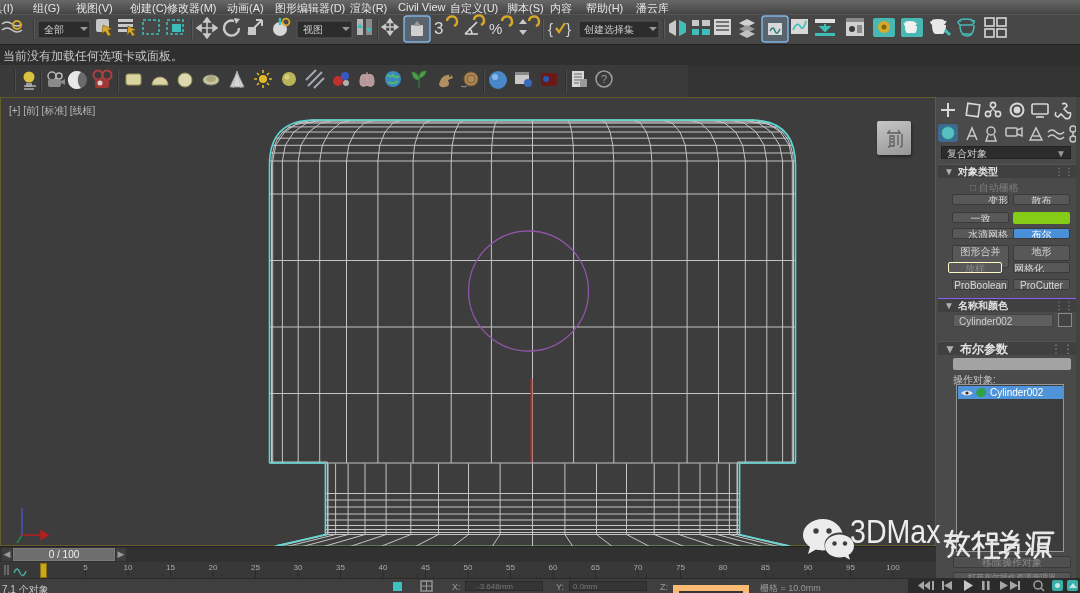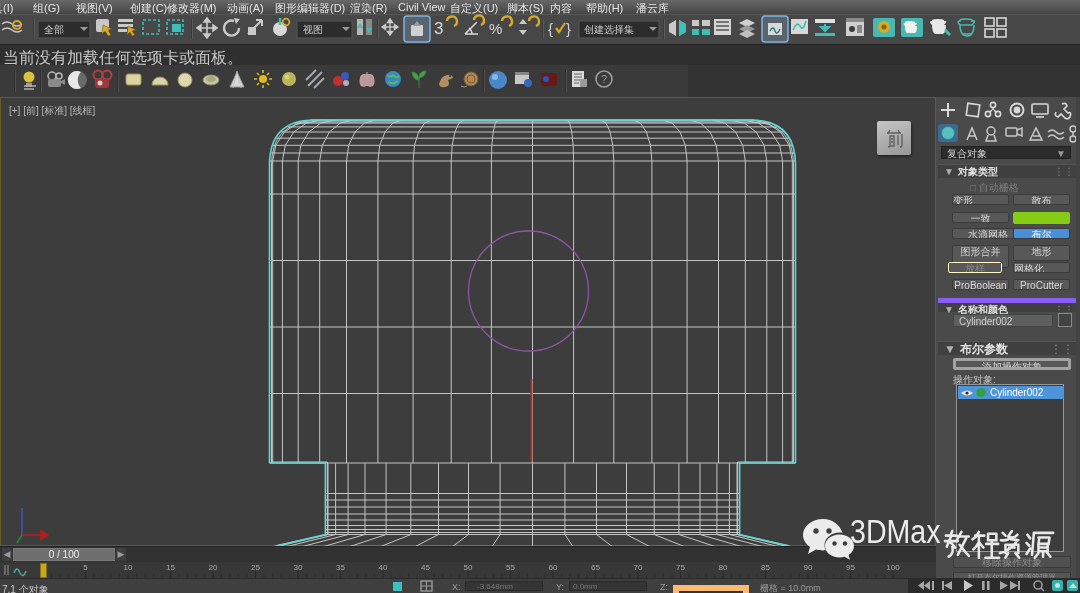--- a/index.html
+++ b/index.html
@@ -167,21 +167,21 @@
       <path d="M3,7h12q5,-5 0,-4q1,-2 -6,-2q-7,0 -6,2q-4,0 0,4q0,7 3,9h8q3,-2 3,-9" fill="none" stroke="#49b8b2" stroke-width="1.6"></path>
       <path d="M5,16q6,4 10,0" stroke="#49b8b2" fill="none" stroke-width="1.6"></path>
     </g>
     <g transform="translate(985,18)">
       <rect x="0" y="0" width="9" height="8" fill="none" stroke="#d8d8d8" stroke-width="1.6"></rect>
       <rect x="12" y="0" width="9" height="8" fill="none" stroke="#d8d8d8" stroke-width="1.6"></rect>
       <rect x="0" y="11" width="9" height="8" fill="none" stroke="#d8d8d8" stroke-width="1.6"></rect>
       <rect x="12" y="11" width="9" height="8" fill="none" stroke="#d8d8d8" stroke-width="1.6"></rect>
     </g>
   </svg>
-<div style="position:absolute;left:0;top:44px;width:1080px;height:21px;background:#2f2f2f;border-top:1px solid #222;color:#c8c8c8;font-size:16px">
+<div style="position:absolute;left:0;top:44px;width:1080px;height:21px;background:#2f2f2f;border-top:1px solid #222;color:#c8c8c8;font-size:12px">
     <span style="position:absolute;left:3px;top:3px">当前没有加载任何选项卡或面板。</span>
   </div>
 <div style="position:absolute;left:0;top:65px;width:1080px;height:32px;background:#333333"></div>
 <div style="position:absolute;left:0;top:65px;width:688px;height:32px;background:#3a3a3a"></div>
 <svg width="1080" height="32" viewBox="0 65 1080 32" style="position:absolute;left:0;top:65px">
     <rect x="14" y="70" width="1" height="22" fill="#2e2e2e"></rect>
     <rect x="15" y="70" width="1" height="22" fill="#4e4e4e"></rect>
     <g transform="translate(20,70)">
       <circle cx="9" cy="7" r="5.5" fill="#d8c23e"></circle>
       <rect x="6" y="13" width="6" height="4" fill="#9a9a9a"></rect>
@@ -347,37 +347,37 @@
 <g>
           <circle cx="137" cy="31" r="3"></circle>
           <circle cx="137" cy="41" r="3"></circle>
           <path d="M137,34v4"></path>
         </g>
 </g>
     </svg>
 <div style="position:absolute;left:5px;top:49px;width:130px;height:13px;background:#2c2c2c;border:1px solid #222;color:#d0d0d0;line-height:13px;padding-left:5px">复合对象<span style="position:absolute;right:4px;color:#999">▼</span></div>
 <div style="position:absolute;left:2px;top:67px;width:140px;height:14px;background:#404040;border-top:1px solid #555;color:#e2e2e2;font-size:10px;font-weight:bold;line-height:14px"><span style="color:#b0b0b0;padding:0 4px 0 6px">▼</span>对象类型<span style="position:absolute;right:4px;color:#8a8a8a;font-weight:normal">⋮⋮</span></div>
 <div style="position:absolute;left:34px;top:84px;color:#7e7e7e">□ 自动栅格</div>
-<div style="position:absolute;left:16px;top:97px;width:57px;height:11px;background:#585858;border:1px solid #3a3a3a;border-radius:2px;color:#d6d6d6;font-size:10px;line-height:11px;text-align:left;overflow:hidden;white-space:nowrap">变形</div>
+<div style="position:absolute;left:16px;top:97px;width:57px;height:11px;background:#585858;border:1px solid #3a3a3a;border-radius:2px;color:#d6d6d6;font-size:10px;line-height:11px;text-align:right;overflow:hidden;white-space:nowrap">变形</div>
     <div style="position:absolute;left:77px;top:97px;width:57px;height:11px;background:#585858;border:1px solid #3a3a3a;border-radius:2px;color:#d6d6d6;font-size:10px;line-height:11px;text-align:center;overflow:hidden;white-space:nowrap">散布</div>
     <div style="position:absolute;left:16px;top:114.5px;width:57px;height:11px;background:#585858;border:1px solid #3a3a3a;border-radius:2px;color:#d6d6d6;font-size:10px;line-height:11px;text-align:center;overflow:hidden;white-space:nowrap">一致</div>
     <div style="position:absolute;left:77px;top:114.5px;width:57px;height:11px;background:#585858;border:6px solid #84cc16;border-radius:2px;color:#d6d6d6;font-size:10px;line-height:11px;text-align:center;overflow:hidden;white-space:nowrap">连接</div>
     <div style="position:absolute;left:16px;top:131px;width:72px;height:11px;background:#585858;border:1px solid #3a3a3a;border-radius:2px;color:#d6d6d6;font-size:10px;line-height:11px;text-align:center;overflow:hidden;white-space:nowrap">水滴网格</div>
     <div style="position:absolute;left:77px;top:131px;width:57px;height:11px;background:#4a90d8;border:1px solid #3a3a3a;border-radius:2px;color:#ffffff;font-size:10px;line-height:11px;text-align:center;overflow:hidden;white-space:nowrap">布尔</div>
     <div style="position:absolute;left:16px;top:148px;width:57px;height:23px;background:#585858;border:1px solid #3a3a3a;border-radius:2px;color:#d6d6d6;font-size:10px;line-height:11px;text-align:center;overflow:hidden;white-space:nowrap">图形合并</div>
     <div style="position:absolute;left:77px;top:148px;width:57px;height:16px;background:#585858;border:1px solid #3a3a3a;border-radius:2px;color:#d6d6d6;font-size:10px;line-height:11px;text-align:center;overflow:hidden;white-space:nowrap">地形</div>
     <div style="position:absolute;left:12px;top:164.5px;width:54px;height:11px;background:#585858;border:1px solid #fef9c3;border-radius:2px;color:#8a8a8a;font-size:10px;line-height:11px;text-align:center;overflow:hidden;white-space:nowrap">放样</div>
     <div style="position:absolute;left:77px;top:164.5px;width:57px;height:11px;background:#585858;border:1px solid #3a3a3a;border-radius:2px;color:#d6d6d6;font-size:10px;line-height:11px;text-align:left;overflow:hidden;white-space:nowrap">网格化</div>
     <div style="position:absolute;left:16px;top:181.5px;width:57px;height:11px;background:#585858;border:1px solid #3a3a3a;border-radius:2px;color:#d6d6d6;font-size:10px;line-height:11px;text-align:center;overflow:hidden;white-space:nowrap">ProBoolean</div>
     <div style="position:absolute;left:77px;top:181.5px;width:57px;height:11px;background:#585858;border:1px solid #3a3a3a;border-radius:2px;color:#d6d6d6;font-size:10px;line-height:11px;text-align:center;overflow:hidden;white-space:nowrap">ProCutter</div>
-<div style="position:absolute;left:2px;top:201px;width:140px;height:14px;background:#404040;border-top:5px solid #8b5cf6;color:#e2e2e2;font-size:10px;font-weight:bold;line-height:14px"><span style="color:#b0b0b0;padding:0 4px 0 6px">▼</span>名称和颜色<span style="position:absolute;right:4px;color:#8a8a8a;font-weight:normal">⋮⋮</span></div>
+<div style="position:absolute;left:2px;top:201px;width:140px;height:14px;background:#404040;border-top:1px solid #8b5cf6;color:#e2e2e2;font-size:10px;font-weight:bold;line-height:14px"><span style="color:#b0b0b0;padding:0 4px 0 6px">▼</span>名称和颜色<span style="position:absolute;right:4px;color:#8a8a8a;font-weight:normal">⋮⋮</span></div>
 <div style="position:absolute;left:17px;top:217px;width:100px;height:13px;background:#5e5e5e;border:1px solid #444;color:#cfcfcf;line-height:13px;padding-left:5px">Cylinder002</div>
 <div style="position:absolute;left:122px;top:216px;width:14px;height:14px;background:#424242;border:1px solid #8a8a8a"></div>
 <div style="position:absolute;left:2px;top:244px;width:140px;height:14px;background:#404040;border-top:1px solid #555;color:#e2e2e2;font-size:12px;font-weight:bold;line-height:14px"><span style="color:#b0b0b0;padding:0 4px 0 6px">▼</span>布尔参数<span style="position:absolute;right:4px;color:#8a8a8a;font-weight:normal">⋮⋮</span></div>
-<div style="position:absolute;left:17px;top:261px;width:118px;height:12px;background:#585858;border:3px solid #a3a3a3;border-radius:2px;color:#d6d6d6;font-size:10px;line-height:12px;text-align:center;overflow:hidden;white-space:nowrap">添加操作对象</div>
+<div style="position:absolute;left:17px;top:261px;width:118px;height:12px;background:#585858;border:6px solid #a3a3a3;border-radius:2px;color:#d6d6d6;font-size:10px;line-height:12px;text-align:center;overflow:hidden;white-space:nowrap">添加操作对象</div>
 <div style="position:absolute;left:17px;top:276px;color:#c6c6c6">操作对象:</div>
 <div style="position:absolute;left:20px;top:287px;width:108px;height:168px;background:#3c3c3c;border:1px solid #969696">
   <div style="position:absolute;left:1px;top:1px;width:106px;height:13px;background:#4f94d8"></div>
   <svg width="30" height="13" viewBox="0 0 30 13" style="position:absolute;left:2px;top:1px">
         <path d="M2,7q6,-5 12,0q-6,5 -12,0" fill="#e8e8e8"></path>
         <circle cx="8" cy="7" r="1.6" fill="#333"></circle>
         <ellipse cx="22" cy="6.5" rx="5" ry="4.5" fill="#2fa048" transform="rotate(-25 22 6.5)"></ellipse>
       </svg>
   <div style="position:absolute;left:33px;top:1px;color:#fff;font-size:10px;line-height:13px">Cylinder002</div>
 </div>

